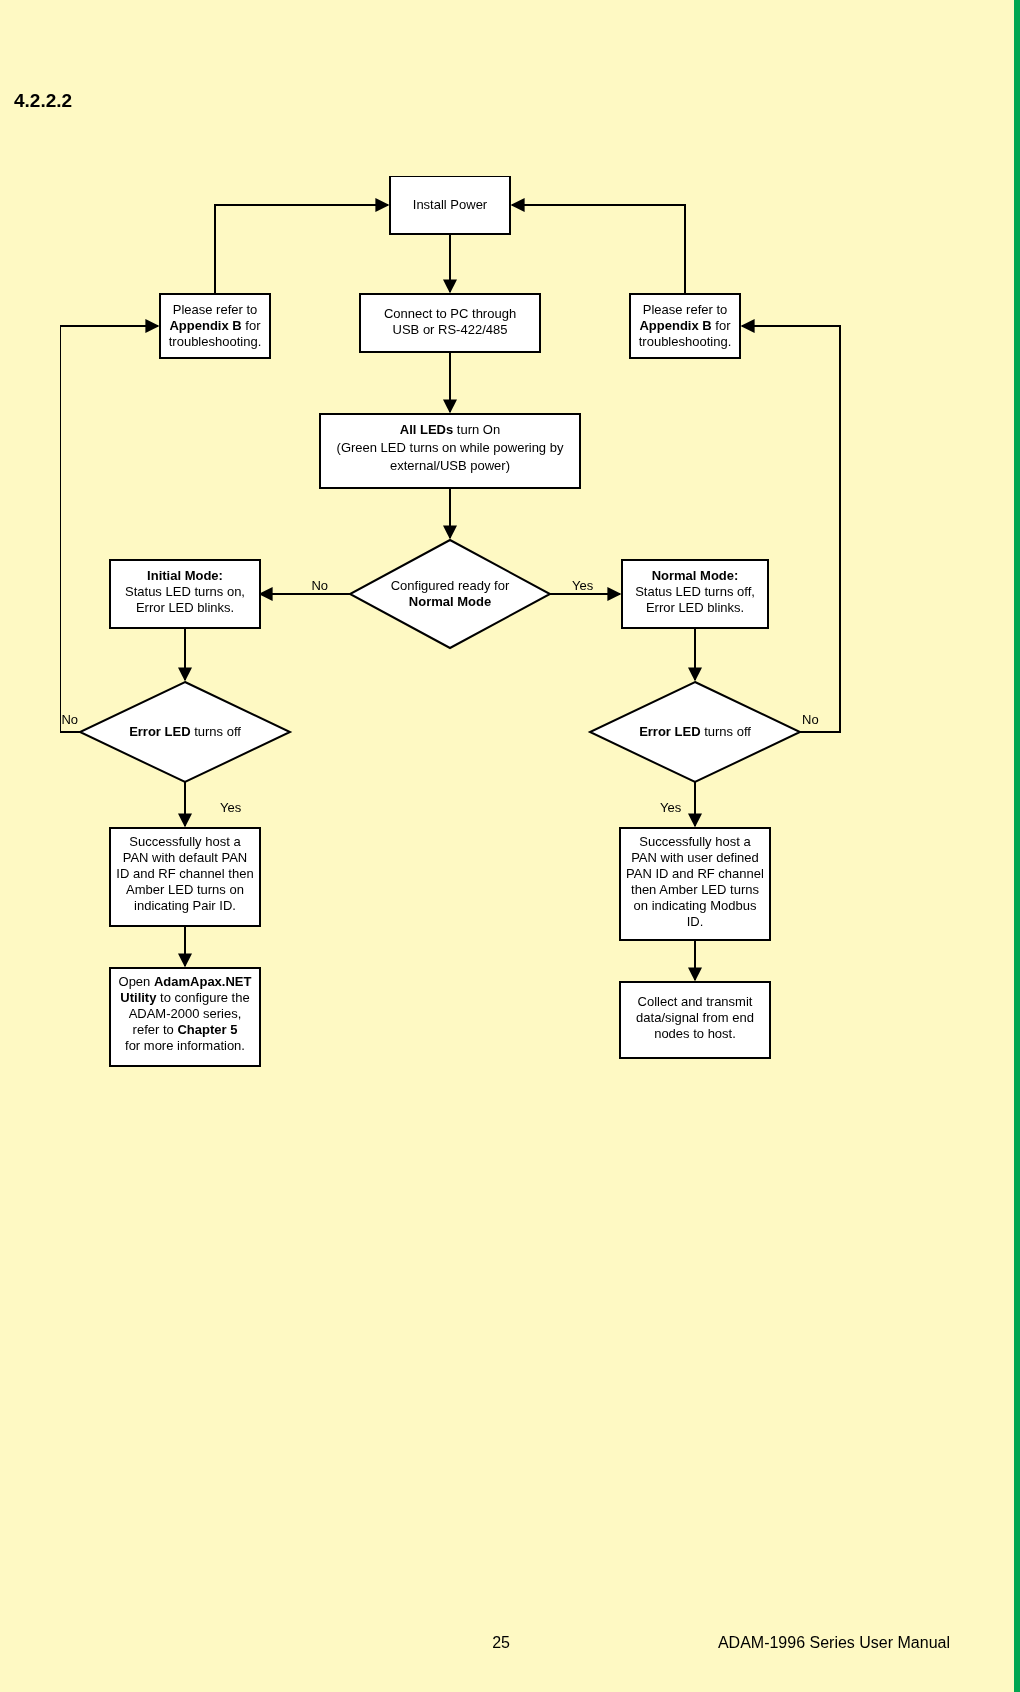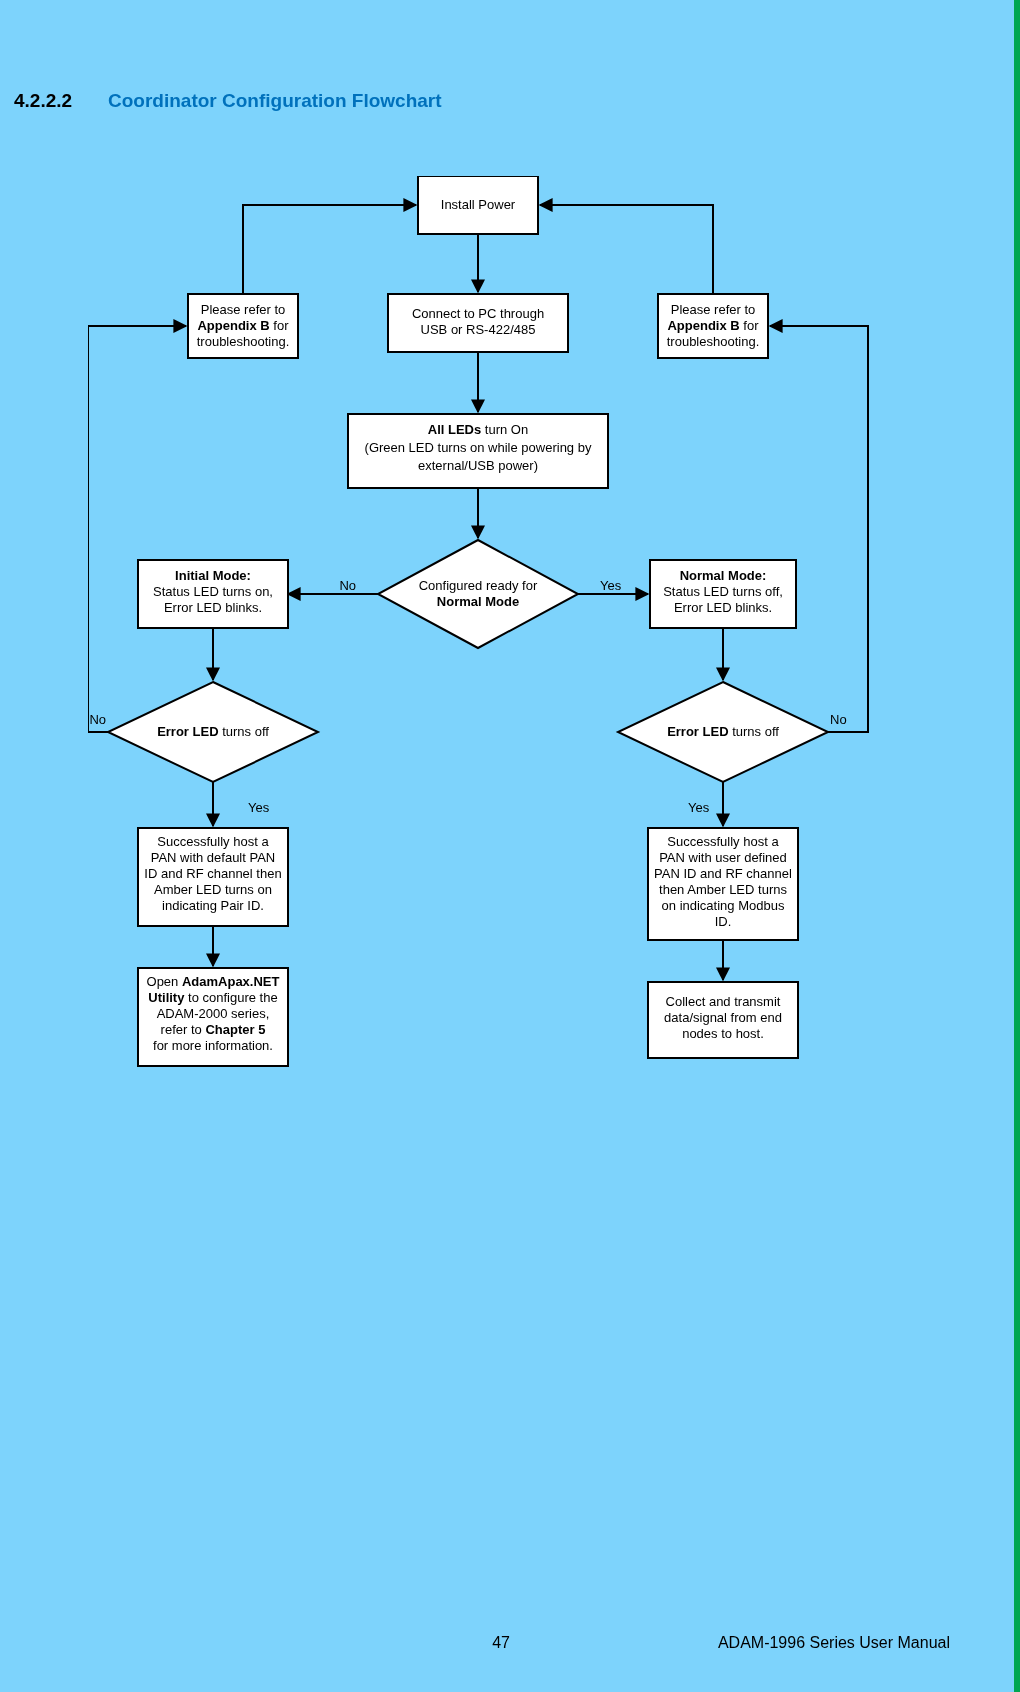--- a/index.html
+++ b/index.html
@@ -6,21 +6,21 @@
     margin: 0;
     padding: 0;
     background: #fff;
     font-family: Arial, Helvetica, sans-serif;
     color: #000;
   }
   .page {
     position: relative;
     width: 1020px;
     height: 1692px;
-    background: #7dd3fc;
+    background: #fef9c3;
     overflow: hidden;
   }
   .green-edge {
     position: absolute;
     top: 0;
     right: 0;
     width: 6px;
     height: 100%;
     background: #00a651;
   }
@@ -46,21 +46,20 @@
     left: 108px;
     width: 840px;
     font-size: 19px;
     line-height: 1.35;
     color: #000;
   }
   .svg-wrap {
     position: absolute;
     top: 176px;
     left: 60px;
-    margin-left: 28px;
   }
   .nodebox {
     fill: #fff;
     stroke: #000;
     stroke-width: 2;
   }
   .nodetext {
     font-family: Arial, Helvetica, sans-serif;
     font-size: 13px;
     fill: #000;
@@ -85,21 +84,20 @@
     font-size: 16px;
   }
 </style>
 </head>
 <body>
 
 <div class="page">
   <div class="green-edge"></div>
 
   <div class="section-number">4.2.2.2</div>
-  <div class="section-title">Coordinator Configuration Flowchart</div>
 
   <div class="svg-wrap">
     <svg width="900" height="1080" viewBox="0 0 900 1080">
       <defs>
         <marker id="arrow" viewBox="0 0 10 10" refX="9" refY="5" markerWidth="7" markerHeight="7" orient="auto-start-reverse">
           <path d="M 0 0 L 10 5 L 0 10 z" fill="#000"></path>
         </marker>
       </defs>
 
       <rect class="nodebox" x="330" y="0" width="120" height="58"></rect>
@@ -222,15 +220,15 @@
 
       <polyline points="740,556 780,556 780,150 682,150" fill="none" stroke="#000" stroke-width="2" marker-end="url(#arrow)"></polyline>
 
       <polyline points="155,118 155,29 328,29" fill="none" stroke="#000" stroke-width="2" marker-end="url(#arrow)"></polyline>
 
       <polyline points="625,118 625,29 452,29" fill="none" stroke="#000" stroke-width="2" marker-end="url(#arrow)"></polyline>
 
     </svg>
   </div>
 
-  <div class="footer-left">47</div>
+  <div class="footer-left">25</div>
   <div class="footer-right">ADAM-1996 Series User Manual</div>
 </div>
 
 </body></html>

